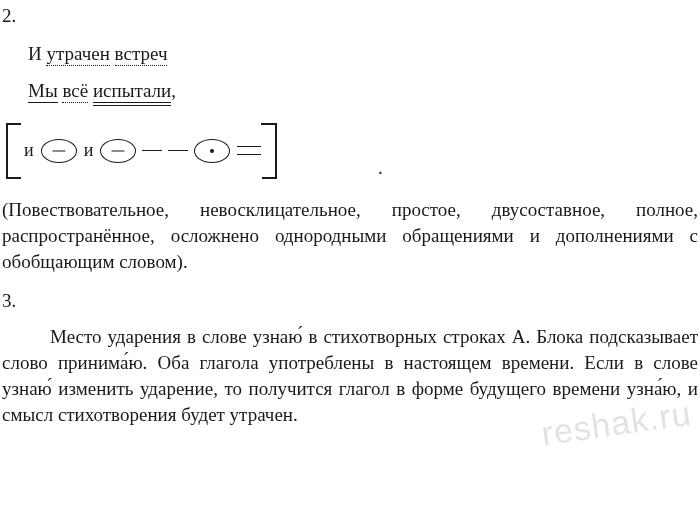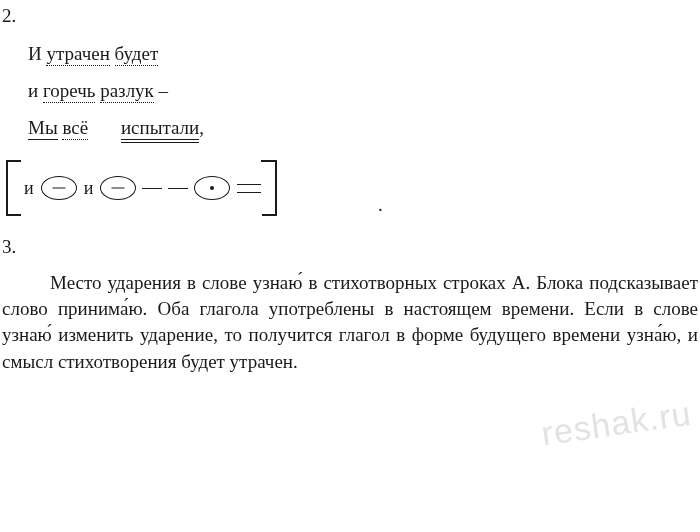--- a/index.html
+++ b/index.html
@@ -36,21 +36,20 @@
     white-space: nowrap;
   }
   .u-sub {
     border-bottom: 1px solid #1a1a1a;
     padding-bottom: 1px;
   }
   .u-pred {
     border-bottom: 1px solid #1a1a1a;
     padding-bottom: 1px;
     position: relative;
-    margin-left: 28px;
   }
   .u-pred::after {
     content: "";
     position: absolute;
     left: 0;
     right: 0;
     bottom: -4px;
     border-bottom: 1px solid #1a1a1a;
   }
   .u-dotted {
@@ -198,24 +197,21 @@
 </style>
 </head>
 <body>
 
 <div class="page">
 
   <div class="num">2.</div>
 
   <div class="poem">
     <div class="poem-line">
-      <span>И </span><span class="u-dotted">утрачен</span> <span class="u-dotted">будет</span>
-    </div>
-    <div class="poem-line">
-      <span>и </span><span class="u-dotted">горечь</span> <span class="u-dotted">разлук</span><span> –</span>
+      <span>И </span><span class="u-dotted">утрачен</span> <span class="u-dotted">встреч</span>
     </div>
     <div class="poem-line">
       <span class="u-sub">Мы</span> <span class="u-dotted">всё</span> <span class="u-pred">испытали</span><span>,</span>
     </div>
   </div>
 
   <div class="scheme-wrap">
     <div class="scheme">
       <span class="bot-l"></span>
       <span class="bot-r"></span>
@@ -230,20 +226,21 @@
       <span class="dash-seg"></span>
       <span class="dash-seg"></span>
       <span class="circ-dot">
           <span class="dotc"></span>
         </span>
       <span class="eq-seg"></span>
     </div>
     <span class="period-out" id="scheme-period" style="left: 376px; top: 34px;">.</span>
   </div>
 
+  <div class="para">(Повествовательное, невосклицательное, простое, двусоставное, полное, распространённое, осложнено однородными обращениями и дополнениями с обобщающим словом).</div>
 
   <div class="num2">3.</div>
 
   <div class="para para-indent">
     <span>Место ударения в слове </span><span class="it">узнаю́</span><span> в стихотворных строках А. Блока подсказывает слово </span><span class="it">принима́ю</span><span>. Оба глагола употреблены в настоящем времени. Если в слове </span><span class="it">узнаю́</span><span> изменить ударение, то получится глагол в форме будущего времени </span><span class="it">узна́ю</span><span>, и смысл стихотворения будет утрачен.</span>
   </div>
 
   <div class="watermark">reshak.ru</div>
 </div>
 

